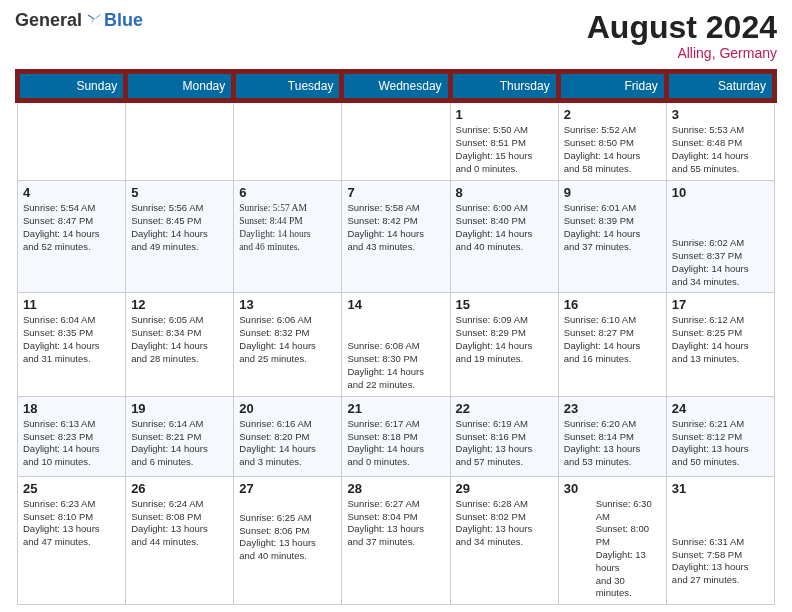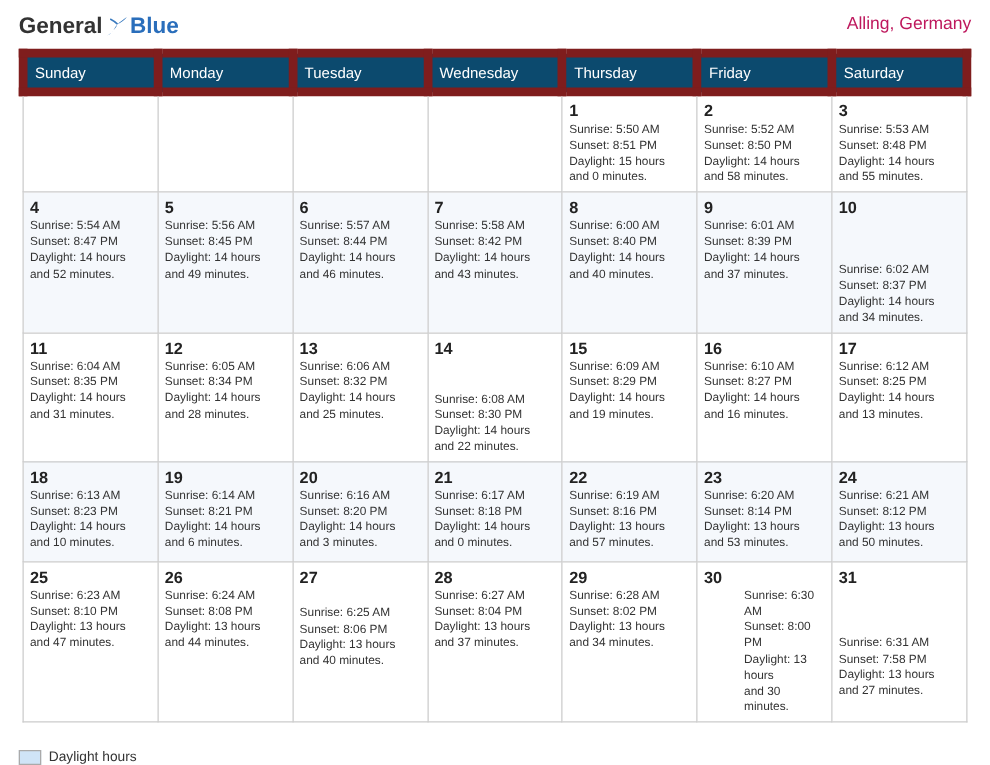--- a/index.html
+++ b/index.html
@@ -53,27 +53,27 @@
     .location {
       font-size: 14px;
       color: #be185d;
     }
     .calendar {
       width: 100%;
       border-collapse: collapse;
       font-size: 10px;
     }
     .calendar th {
-      background-color: #0c4a6e;
+      background-color: #0369a1;
       color: #fff;
-      text-align: left;
+      text-align: right;
       padding: 5px 6px;
       font-size: 12px;
       font-weight: normal;
-      border: 7px solid #7f1d1d;
+      border: 5px solid #7f1d1d;
     }
     .calendar td {
       border: 1px solid #ccc;
       vertical-align: top;
       padding: 4px 5px;
       width: calc(100% / 7);
       min-height: 70px;
       height: 80px;
       background: #fff;
     }
@@ -122,20 +122,21 @@
     <div class="logo">
       <span class="logo-text-general">General</span>
       <svg class="logo-icon" viewBox="0 0 24 24" fill="#3a7abf">
         <path d="M21 3 Q16 8 12 10 Q18 6 21 3Z M12 10 Q10 12 8 16 Q11 13 12 10Z M8 16 Q5 20 2 21 Q6 19 8 16Z"></path>
         <path d="M21 3 C18 7 14 9 12 10 C14 8 18 5 21 3Z" fill="#3a7abf"></path>
         <path d="M5 5 Q9 7 12 10" stroke="#3a7abf" stroke-width="1.5" fill="none"></path>
       </svg>
       <span class="logo-text-blue">Blue</span>
     </div>
     <div class="title-block">
+      <div class="month-year">August 2024</div>
       <div class="location">Alling, Germany</div>
     </div>
   </div>
 
   <table class="calendar">
     <thead>
       <tr>
         <th>Sunday</th>
         <th>Monday</th>
         <th>Tuesday</th>
@@ -183,21 +184,21 @@
           </td>
           <td>
             <span class="cell-day">5</span>
             <div class="cell-info" style="white-space: pre-line;">Sunrise: 5:56 AM
 Sunset: 8:45 PM
 Daylight: 14 hours
 and 49 minutes.</div>
           </td>
           <td>
             <span class="cell-day">6</span>
-            <div class="cell-info" style="white-space: pre-line;">Sunrise: 5:57 AM
+            <div class="cell-info" style="white-space: pre-line; font-family: Liberation Serif, serif;">Sunrise: 5:57 AM
 Sunset: 8:44 PM
 Daylight: 14 hours
 and 46 minutes.</div>
           </td>
           <td>
             <span class="cell-day">7</span>
             <div class="cell-info" style="white-space: pre-line;">Sunrise: 5:58 AM
 Sunset: 8:42 PM
 Daylight: 14 hours
 and 43 minutes.</div>

